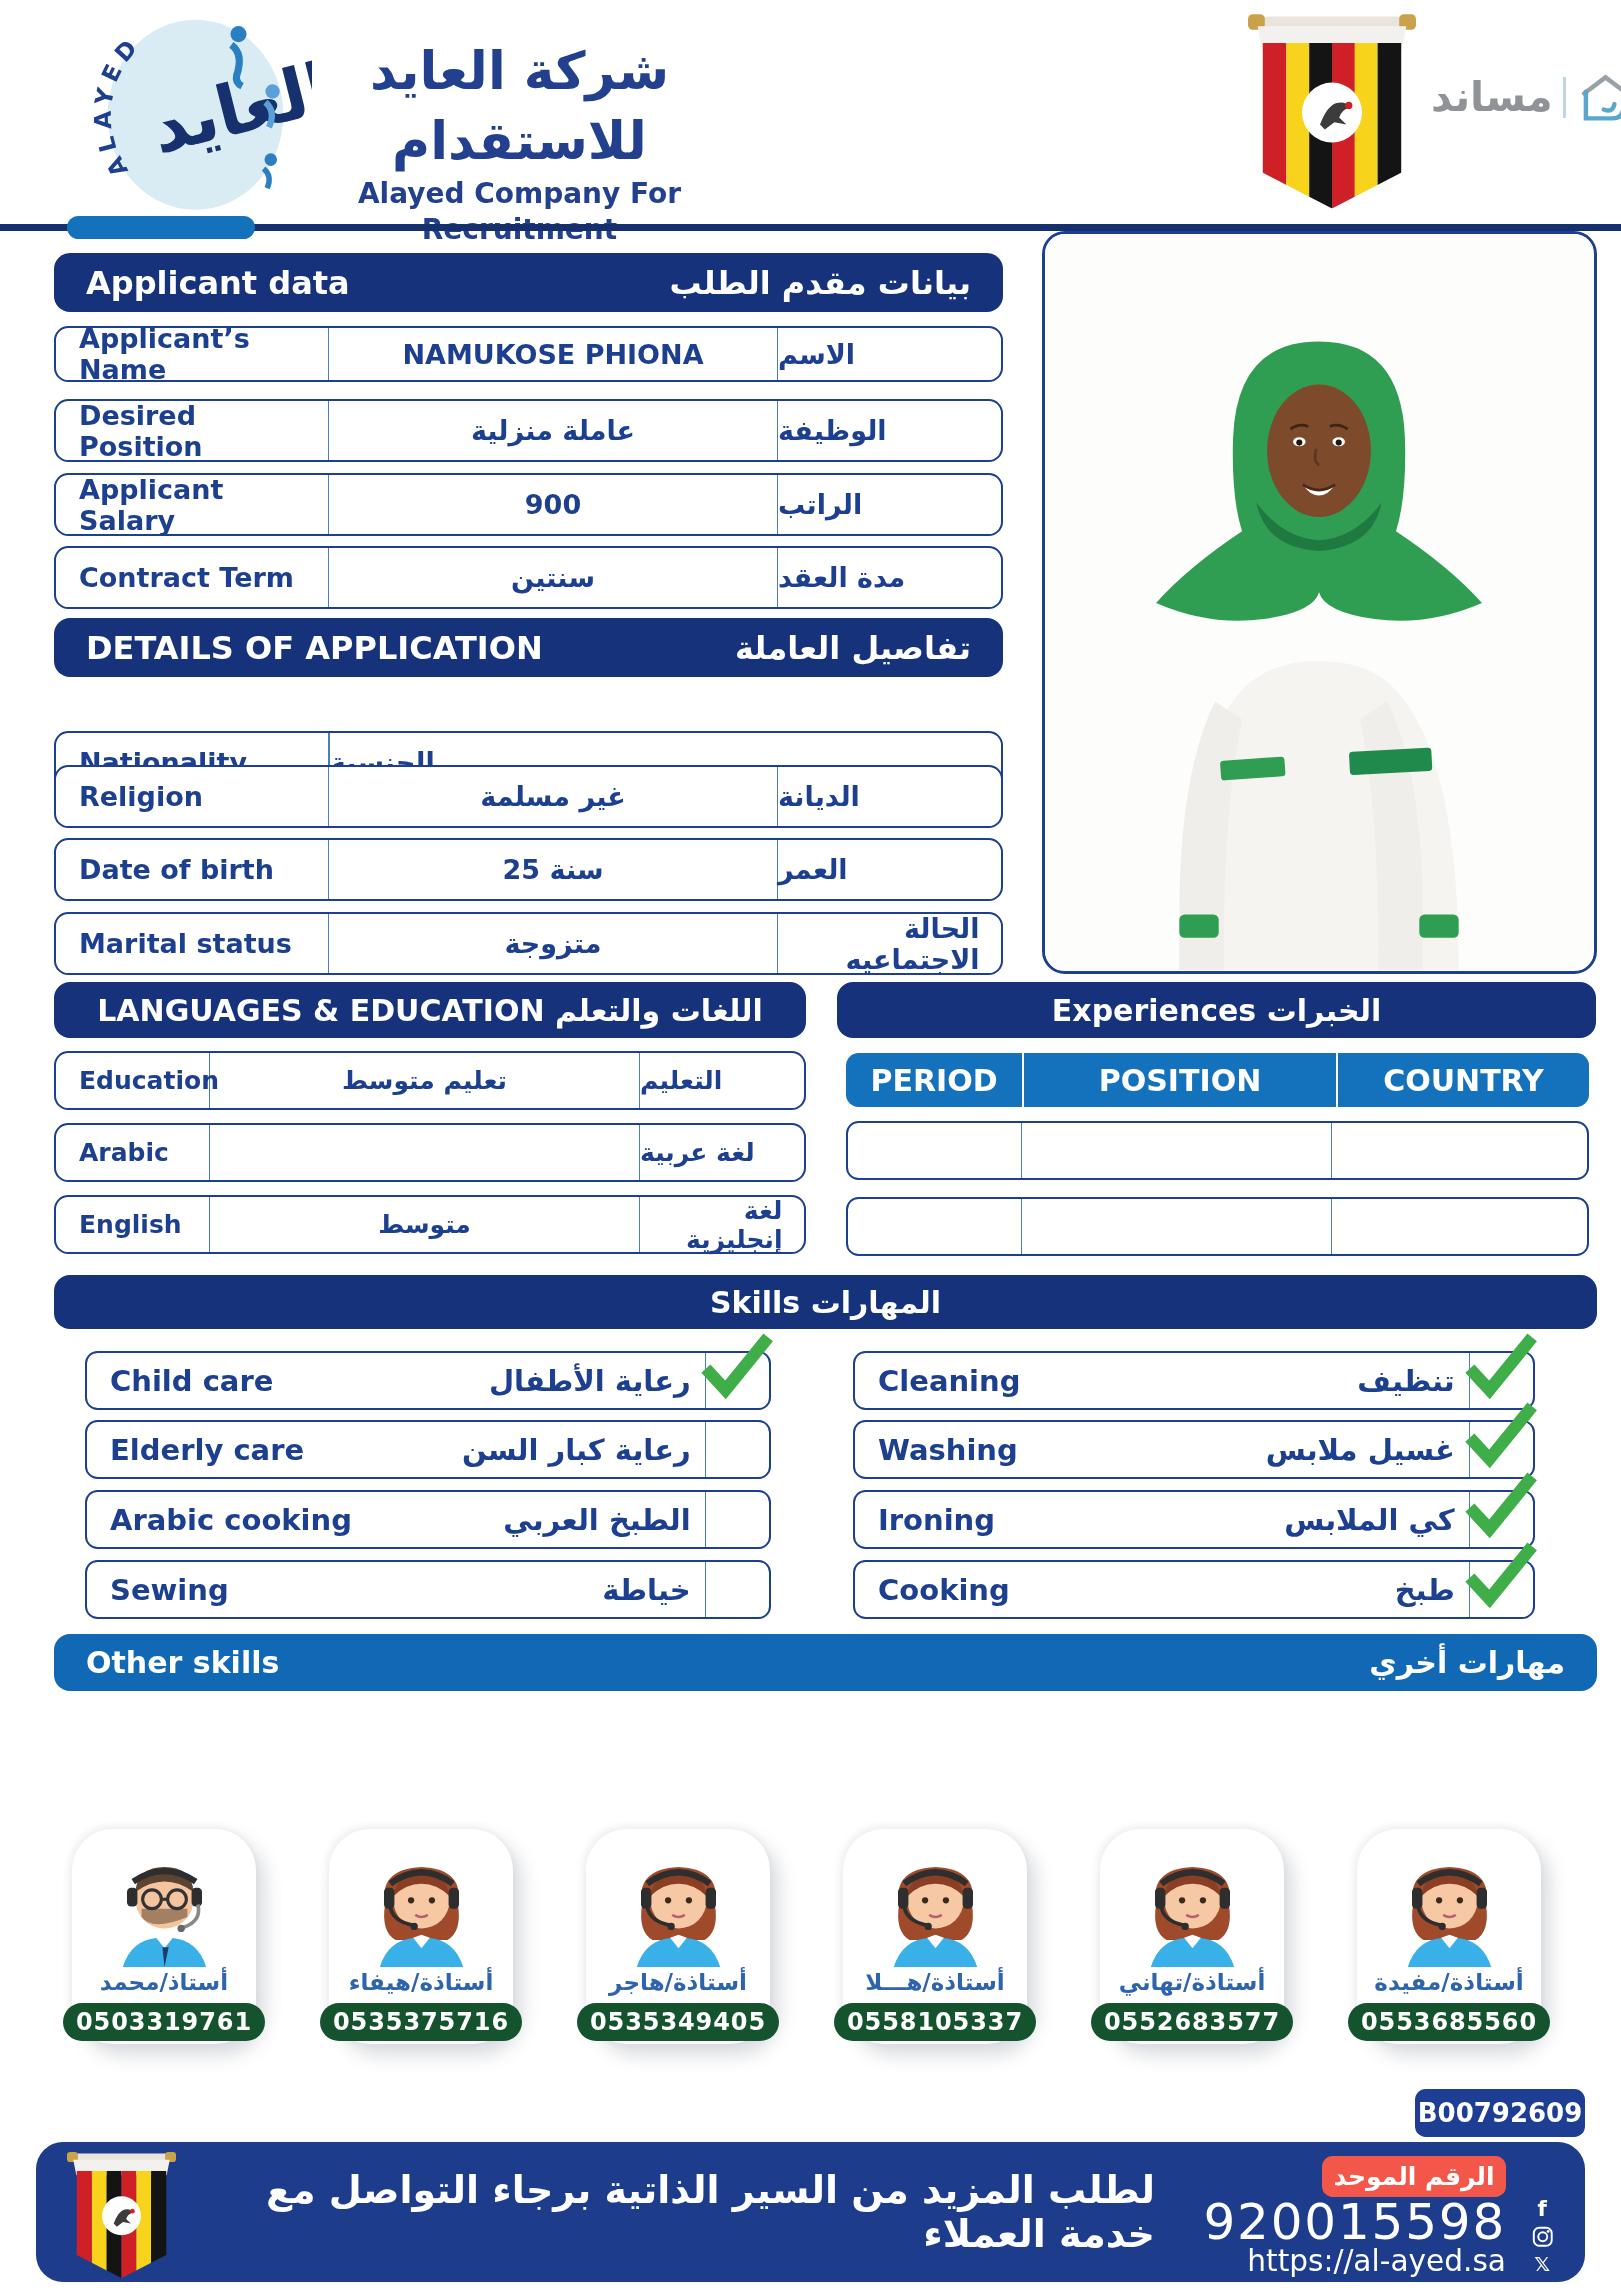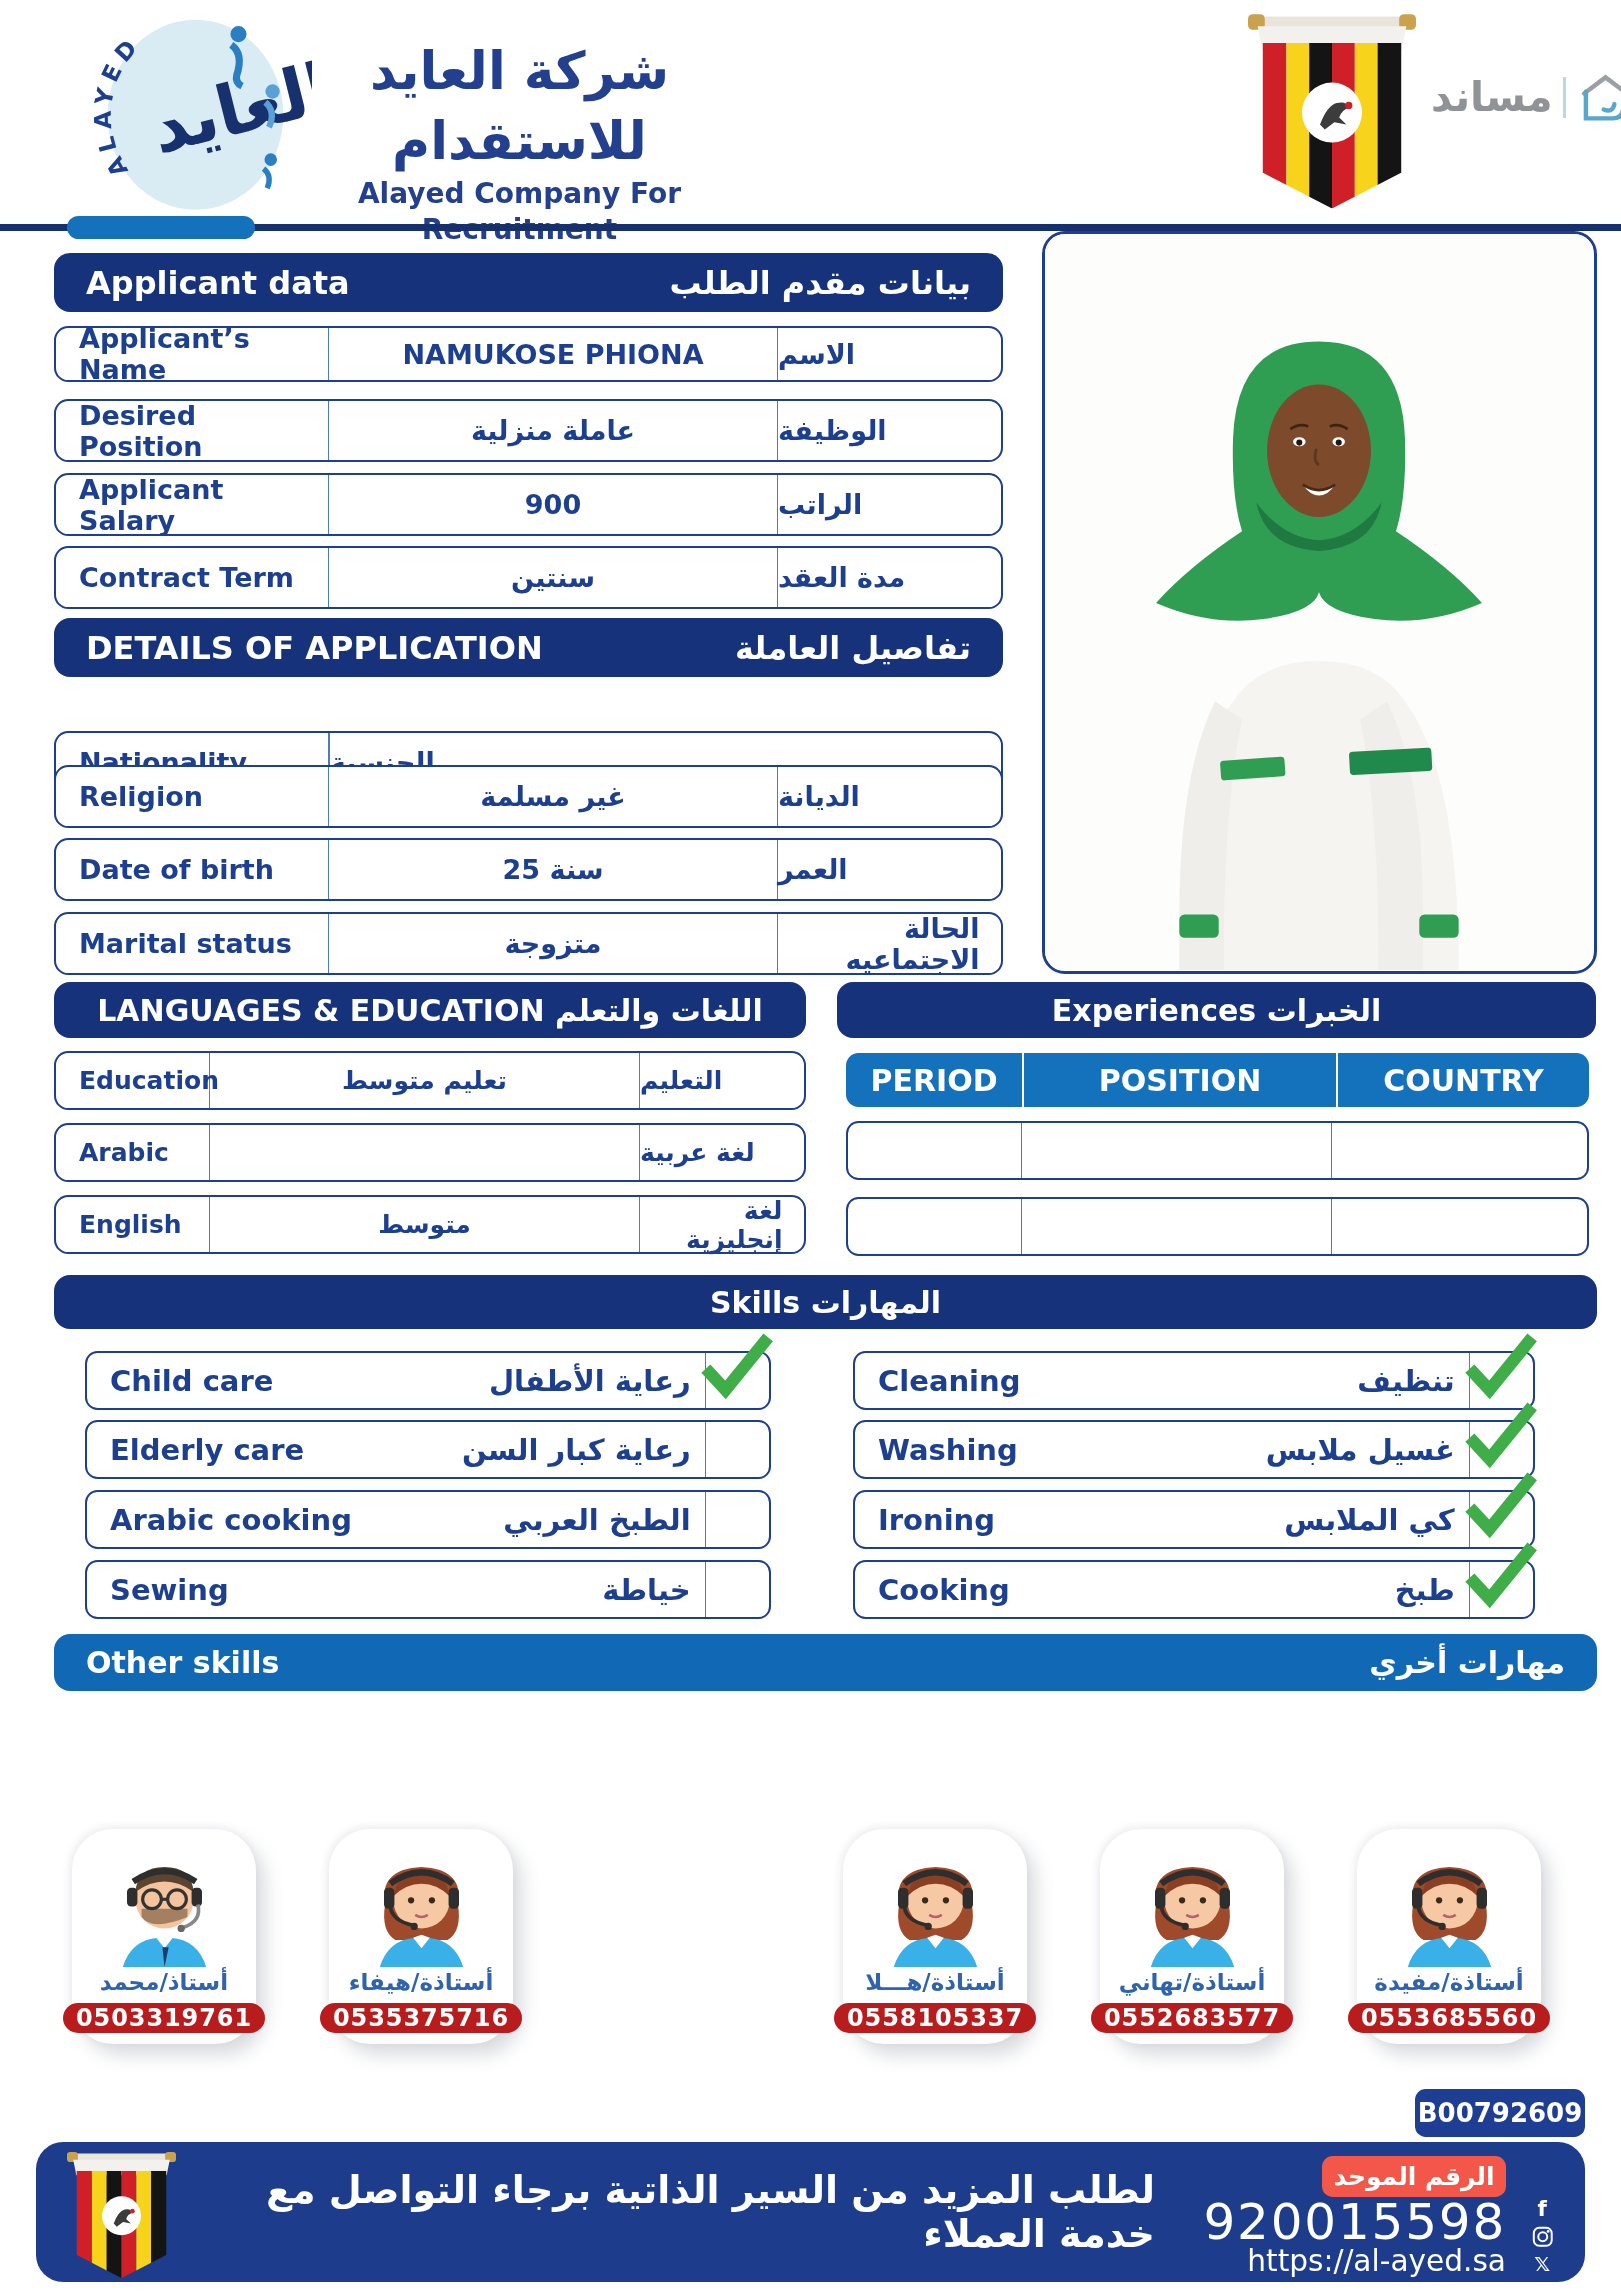--- a/index.html
+++ b/index.html
@@ -50,21 +50,21 @@
   .sk-check svg{position:absolute;right:-9px;top:-27px;}
   
   .photo-box{position:absolute;left:1042px;top:231px;width:555px;height:743px;background:#fff;
              border:3.6px solid #1d3f8f;border-radius:23px;overflow:hidden;box-sizing:border-box;}
   
   .agent-card{position:absolute;top:1829px;width:184px;height:215px;background:#fff;border-radius:41px;
               box-shadow:9px 10.7px 18px rgba(80,90,110,.22),-2.7px -2.7px 7.2px rgba(80,90,110,.08);}
   .agent-avatar{position:absolute;left:29.6px;top:12.5px;width:125px;height:125px;}
   .agent-name{position:absolute;left:0;top:140px;width:100%;text-align:center;font-size:23px;
               font-weight:700;color:#2e63ad;}
-  .agent-phone{position:absolute;left:-9px;right:-9px;top:174px;height:30px;background:#b91c1c;
+  .agent-phone{position:absolute;left:-9px;right:-9px;top:174px;height:38px;background:#14532d;
                border-radius:19.7px;color:#fff;font-size:24px;font-weight:700;display:flex;
                align-items:center;justify-content:center;letter-spacing:0.9px;}
   
   .ref-badge{position:absolute;left:1415px;top:2089px;width:170px;height:48px;background:#1e3e94;
              border-radius:10.7px;color:#fff;font-size:26px;font-weight:600;display:flex;
              align-items:center;justify-content:center;}
   .footer{position:absolute;left:36px;top:2142px;width:1549px;height:140px;background:#1d3c8c;border-radius:27px;}
   .footer-msg{position:absolute;left:224px;right:430px;top:0;bottom:0;display:flex;align-items:center;
               justify-content:center;color:#fff;font-size:38px;font-weight:600;text-align:right;}
   .unified-badge{position:absolute;right:79px;top:14.3px;width:184px;height:41px;background:#f25749;
@@ -381,20 +381,27 @@
     <div class="agent-name" dir="rtl">أستاذ/محمد</div>
     <div class="agent-phone">0503319761</div>
   </div>
   <div class="agent-card" style="left:329px;">
     <svg class="agent-avatar" viewBox="0 0 120 120">
         <use href="#av-female"></use>
       </svg>
     <div class="agent-name" dir="rtl">أستاذة/هيفاء</div>
     <div class="agent-phone">0535375716</div>
   </div>
+  <div class="agent-card" style="left:586px;">
+    <svg class="agent-avatar" viewBox="0 0 120 120">
+        <use href="#av-female"></use>
+      </svg>
+    <div class="agent-name" dir="rtl">أستاذة/هاجر</div>
+    <div class="agent-phone">0535349405</div>
+  </div>
   <div class="agent-card" style="left:843px;">
     <svg class="agent-avatar" viewBox="0 0 120 120">
         <use href="#av-female"></use>
       </svg>
     <div class="agent-name" dir="rtl">أستاذة/هـــلا</div>
     <div class="agent-phone">0558105337</div>
   </div>
   <div class="agent-card" style="left:1100px;">
     <svg class="agent-avatar" viewBox="0 0 120 120">
         <use href="#av-female"></use>

